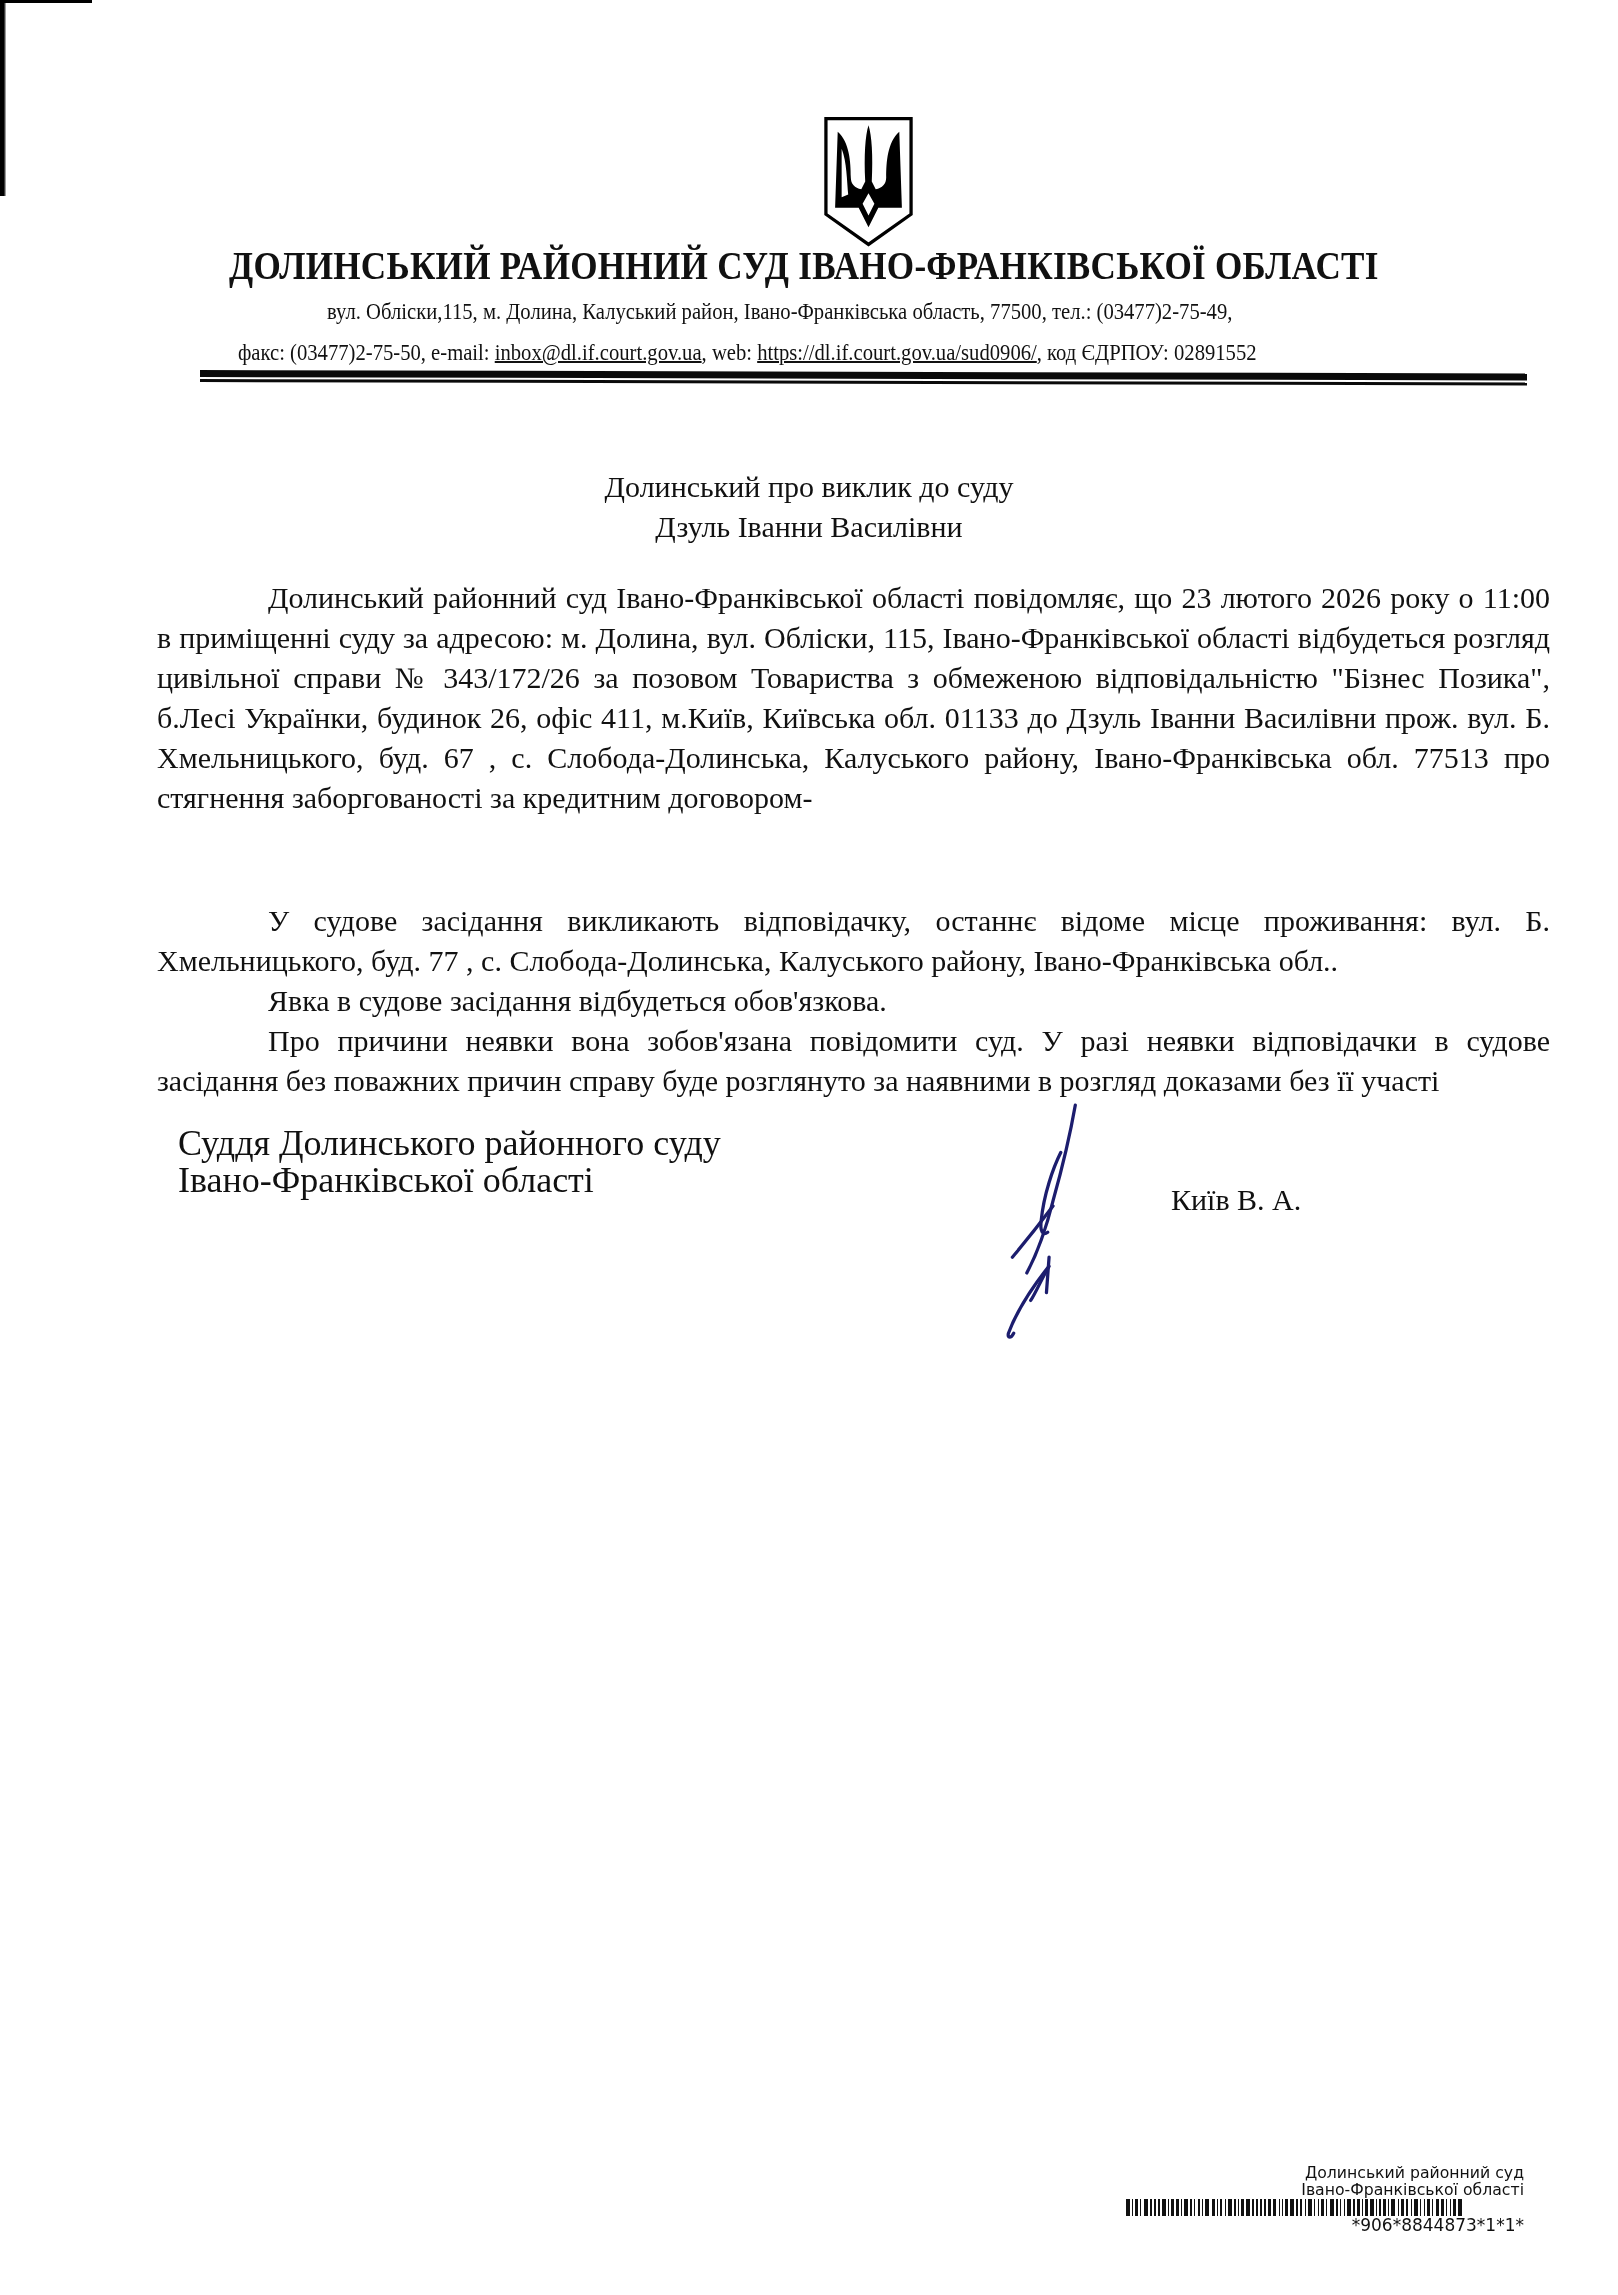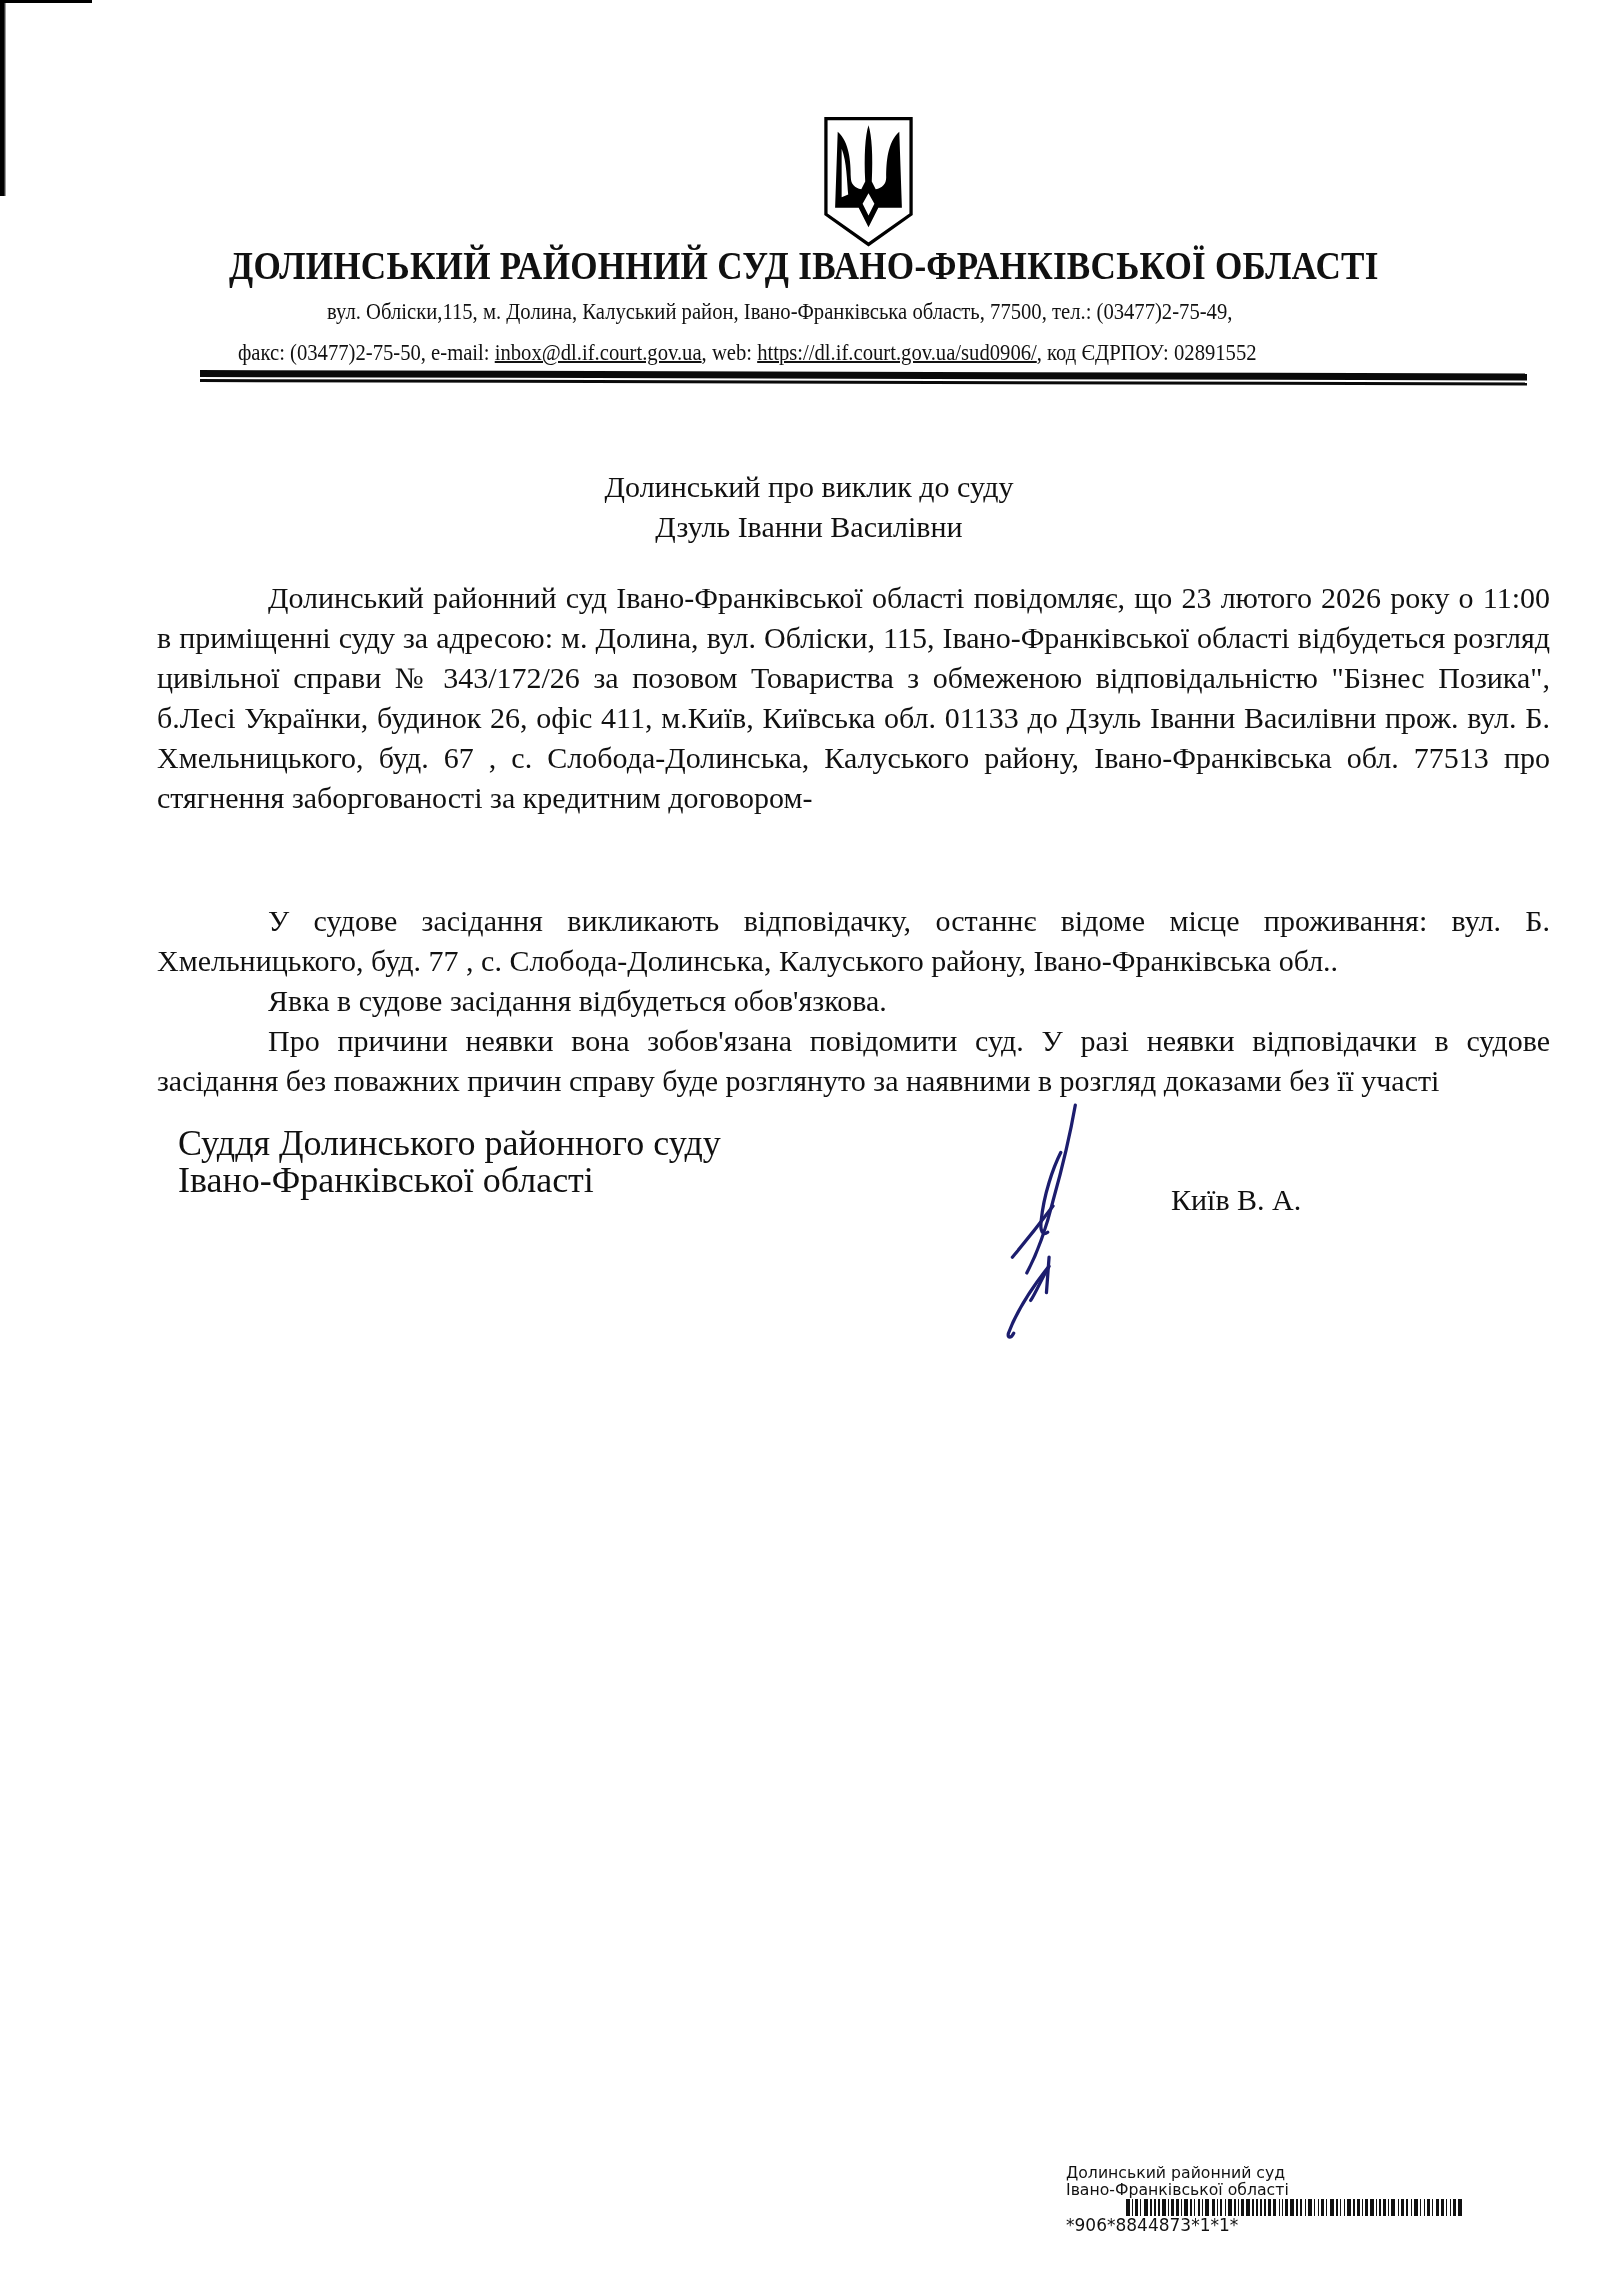--- a/index.html
+++ b/index.html
@@ -65,21 +65,21 @@
     .sign-left {
       position: absolute; left: 156px; top: 1125px; font-size: 36px; line-height: 37px; white-space: nowrap; margin-left: 22px;
     }
     .sign-name {
       position: absolute; left: 1171px; top: 1183px; font-size: 30px; white-space: nowrap;
     }
     .signature {
       position: absolute; left: 994px; top: 1096px; width: 118px; height: 249px;
     }
     .stamp {
-      position: absolute; left: 1066px; top: 2164px; width: 458px; text-align: left;
+      position: absolute; left: 1066px; top: 2164px; width: 458px; text-align: right;
       font-family: "DejaVu Sans", "Liberation Sans", sans-serif;
     }
     .stamp-line {
       font-size: 15.7px; line-height: 17px; color: #111;
     }
     .barcode {
       display: flex; align-items: stretch; height: 17px; margin: 1.3px 0 0 0; justify-content: center;
     }
     .barcode span { background: #111; display: block; height: 100%; }
     .barcode-text {

